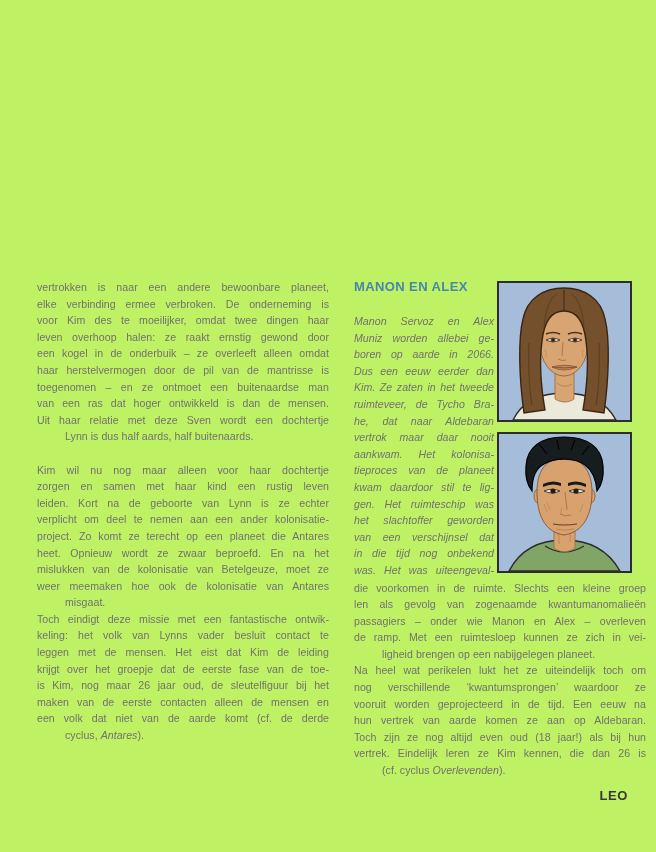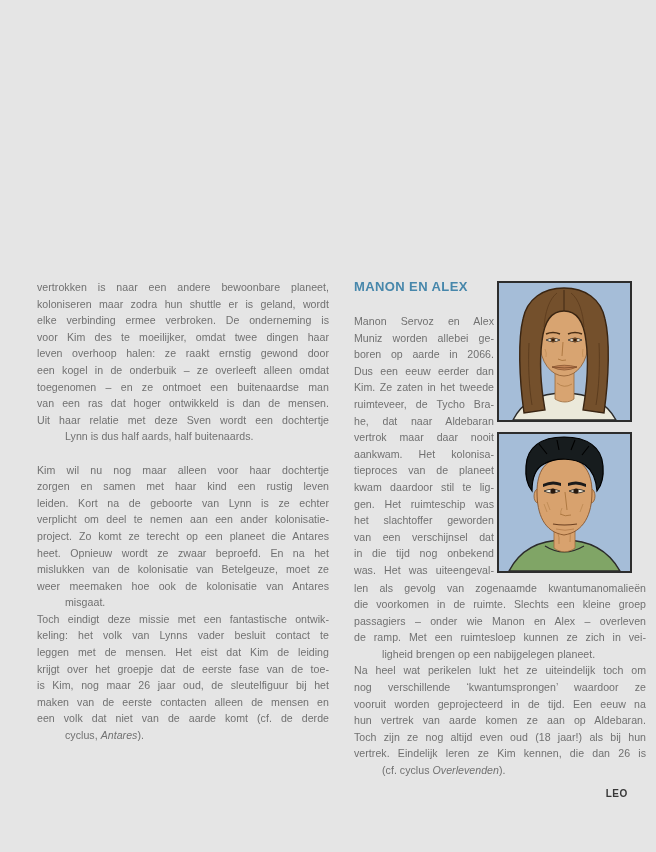--- a/index.html
+++ b/index.html
@@ -13,21 +13,21 @@
   * { margin: 0; padding: 0; box-sizing: border-box; }
   html, body { width: 656px; height: 852px; }
   body {
     font-family: "Liberation Sans", sans-serif;
     background: #ffffff;
   }
   .page {
     position: relative;
     width: 656px;
     height: 852px;
-    background: #e5e5e5;
+    background: #bef264;
     overflow: hidden;
   }
   .col-left {
     position: absolute;
     left: 37px;
     top: 279px;
     width: 292px;
   }
   .col-right {
     position: absolute;
@@ -50,59 +50,59 @@
   .par-gap { height: 16.6px; }
   .section-heading {
     font-size: 13px;
     font-weight: bold;
     letter-spacing: 0.4px;
     color: var(--accent);
     line-height: 14px;
     margin-top: 1px;
     margin-bottom: 19px;
   }
-  .narrow-block { width: 140px; }
+  .narrow-block { width: 140px; font-style: italic; }
   .wide-block { width: 292px; margin-top: 1px; }
   .portraits {
     position: absolute;
     top: 2px;
     left: 143px;
     width: 135px;
   }
   .portrait-frame {
     width: 135px;
     height: 141px;
     border: 2px solid #2d2d2d;
     background: var(--portrait-bg);
     margin-bottom: 10px;
     overflow: hidden;
   }
   .portrait-frame svg { display: block; }
   .signature {
     margin-top: 9px;
     padding-right: 18px;
     text-align: right;
-    font-size: 10px;
+    font-size: 13px;
     font-weight: bold;
     letter-spacing: 0.6px;
     color: var(--signature);
   }
 </style>
 </head>
 <body>
 
 <div class="page">
 
   <div class="col-left" id="left-col">
       <div class="line j">vertrokken is naar een andere bewoonbare planeet,</div>
-      <div class="line j">koloniseren maar zodra hun shuttle er is geland, wordt</div>
       <div class="line j">elke verbinding ermee verbroken. De onderneming is</div>
       <div class="line j">voor Kim des te moeilijker, omdat twee dingen haar</div>
       <div class="line j">leven overhoop halen: ze raakt ernstig gewond door</div>
       <div class="line j">een kogel in de onderbuik – ze overleeft alleen omdat</div>
+      <div class="line j">haar herstelvermogen door de pil van de mantrisse is</div>
       <div class="line j">toegenomen – en ze ontmoet een buitenaardse man</div>
       <div class="line j">van een ras dat hoger ontwikkeld is dan de mensen.</div>
       <div class="line j">Uit haar relatie met deze Sven wordt een dochtertje</div>
       <div class="line last">Lynn is dus half aards, half buitenaards.</div>
       <div class="par-gap"></div>
       <div class="line j">Kim wil nu nog maar alleen voor haar dochtertje</div>
       <div class="line j">zorgen en samen met haar kind een rustig leven</div>
       <div class="line j">leiden. Kort na de geboorte van Lynn is ze echter</div>
       <div class="line j">verplicht om deel te nemen aan een ander kolonisatie-</div>
       <div class="line j">project. Zo komt ze terecht op een planeet die Antares</div>
@@ -135,22 +135,22 @@
         <div class="line j">aankwam. Het kolonisa-</div>
         <div class="line j">tieproces van de planeet</div>
         <div class="line j">kwam daardoor stil te lig-</div>
         <div class="line j">gen. Het ruimteschip was</div>
         <div class="line j">het slachtoffer geworden</div>
         <div class="line j">van een verschijnsel dat</div>
         <div class="line j">in die tijd nog onbekend</div>
         <div class="line j">was. Het was uiteengeval-</div>
       </div>
     <div class="wide-block" id="wide-block">
+        <div class="line j">die voorkomen in de ruimte. Slechts een kleine groep</div>
         <div class="line j">len als gevolg van zogenaamde kwantumanomalieën</div>
-        <div class="line j">die voorkomen in de ruimte. Slechts een kleine groep</div>
         <div class="line j">passagiers – onder wie Manon en Alex – overleven</div>
         <div class="line j">de ramp. Met een ruimtesloep kunnen ze zich in vei-</div>
         <div class="line last">ligheid brengen op een nabijgelegen planeet.</div>
         <div class="line j">Na heel wat perikelen lukt het ze uiteindelijk toch om</div>
         <div class="line j">nog verschillende ‘kwantumsprongen’ waardoor ze</div>
         <div class="line j">vooruit worden geprojecteerd in de tijd. Een eeuw na</div>
         <div class="line j">hun vertrek van aarde komen ze aan op Aldebaran.</div>
         <div class="line j">Toch zijn ze nog altijd even oud (18 jaar!) als bij hun</div>
         <div class="line j">vertrek. Eindelijk leren ze Kim kennen, die dan 26 is</div>
         <div class="line last">(cf. cyclus <i>Overlevenden</i>).</div>

